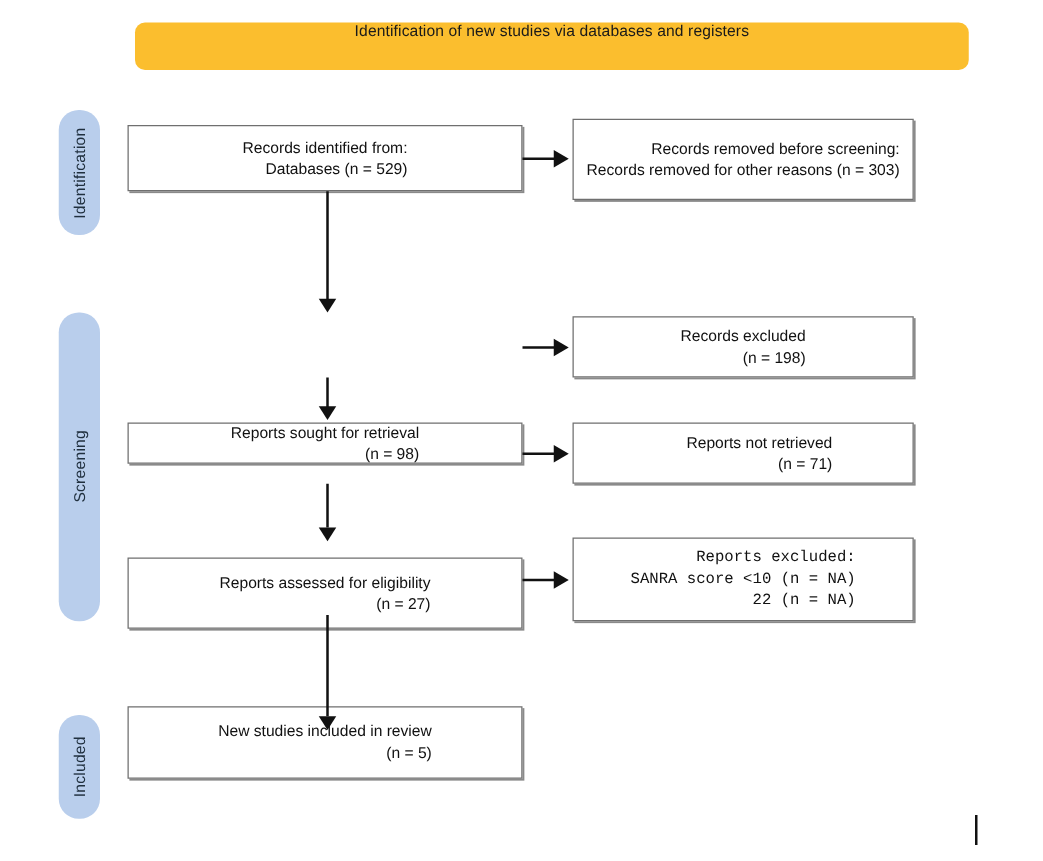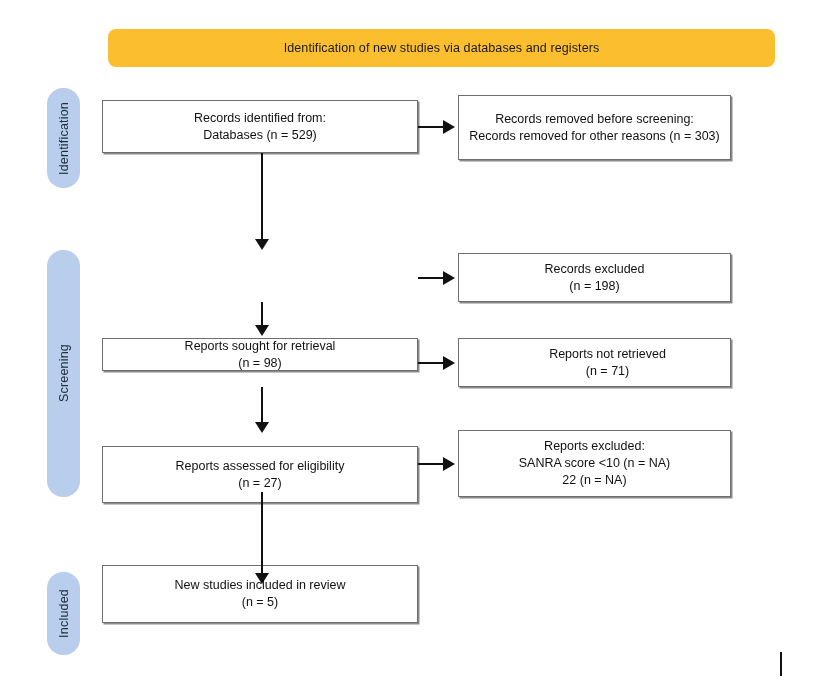--- a/index.html
+++ b/index.html
@@ -21,23 +21,22 @@
   
   .banner {
     position: absolute;
     left: 108px;
     top: 18px;
     width: 667px;
     height: 38px;
     background: #fbbe2e;
     border-radius: 8px;
     display: flex;
-    align-items: center;
+    align-items: flex-start;
     justify-content: center;
-    margin-top: 11px;
   }
   .banner-label {
     font-size: 12.5px;
     color: #1a1a1a;
     letter-spacing: 0.1px;
   }
   
   .stage-bar {
     position: absolute;
     left: 47px;
@@ -62,42 +61,42 @@
   
   .flow-box {
     position: absolute;
     box-sizing: border-box;
     background: #ffffff;
     border: 1.5px solid #6f6f6f;
     box-shadow: 1.5px 1.5px 0 0 #8a8a8a;
     display: flex;
     align-items: center;
     justify-content: center;
-    text-align: center;
+    text-align: right;
     padding: 3px 8px;
   }
   .flow-text {
     font-size: 12.5px;
     line-height: 17px;
     color: #111111;
     white-space: pre-line;
   }
   
   .col-left  { left: 102px; width: 316px; }
   
   .col-right { left: 458px; width: 273px; }
 
   #box-identified    { top: 100px; height: 53px; }
   #box-removed       { top: 95px;  height: 65px; }
   #box-screened      { top: 253px; height: 49px; }
   #box-excluded      { top: 253px; height: 49px; }
   #box-sought        { top: 338px; height: 33px; }
   #box-notretrieved  { top: 338px; height: 49px; padding-left: 34px; }
   #box-assessed      { top: 435px; height: 57px; margin-top: 11px; }
-  #box-repexcluded   { top: 430px; height: 67px; }
+  #box-repexcluded   { top: 430px; height: 67px; font-family: Liberation Mono, monospace; }
   #box-included      { top: 565px; height: 58px; }
 
   
   .v-line {
     position: absolute;
     left: 261px;
     width: 1.6px;
     background: #111111;
   }
   .v-arrow-head {

